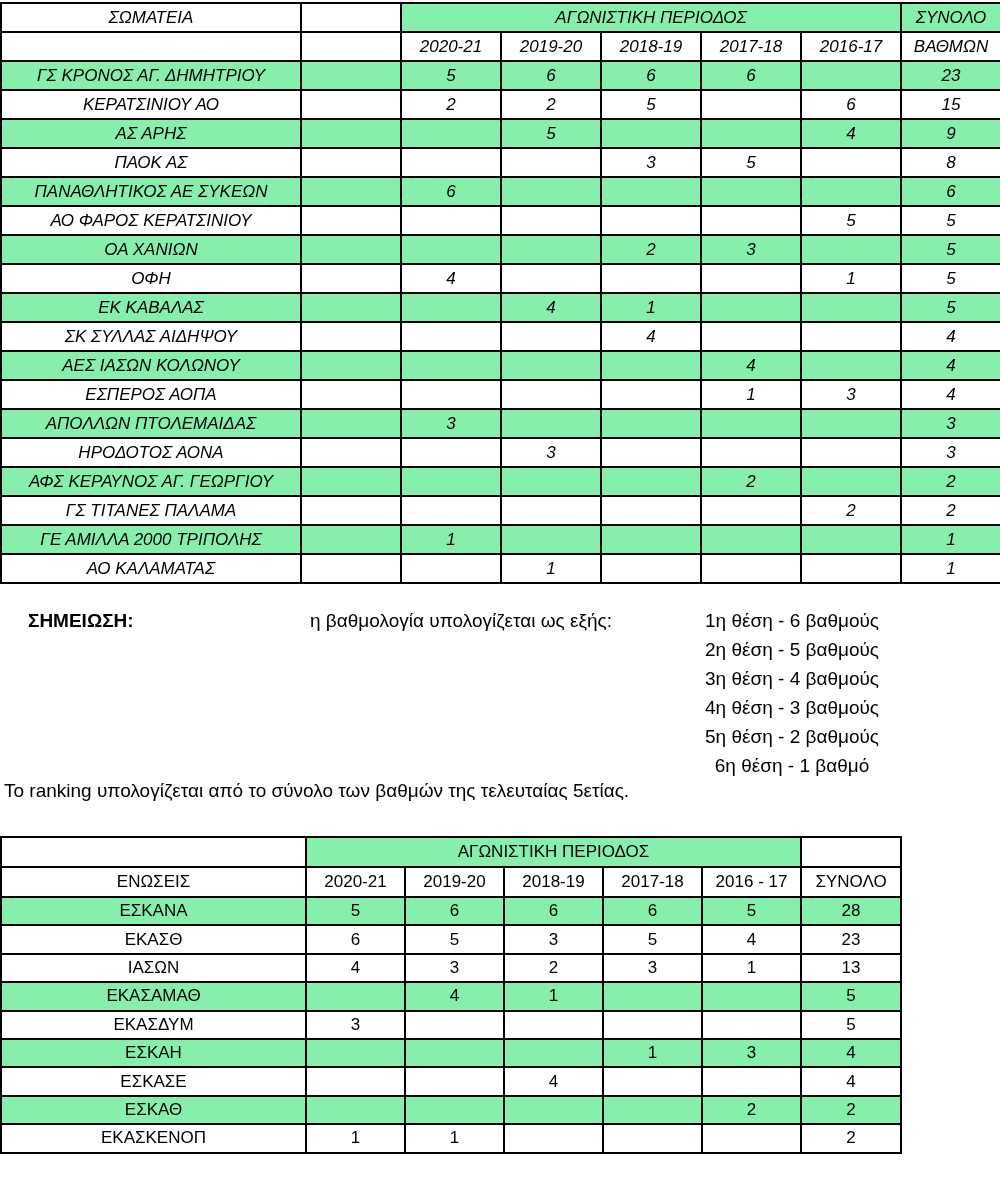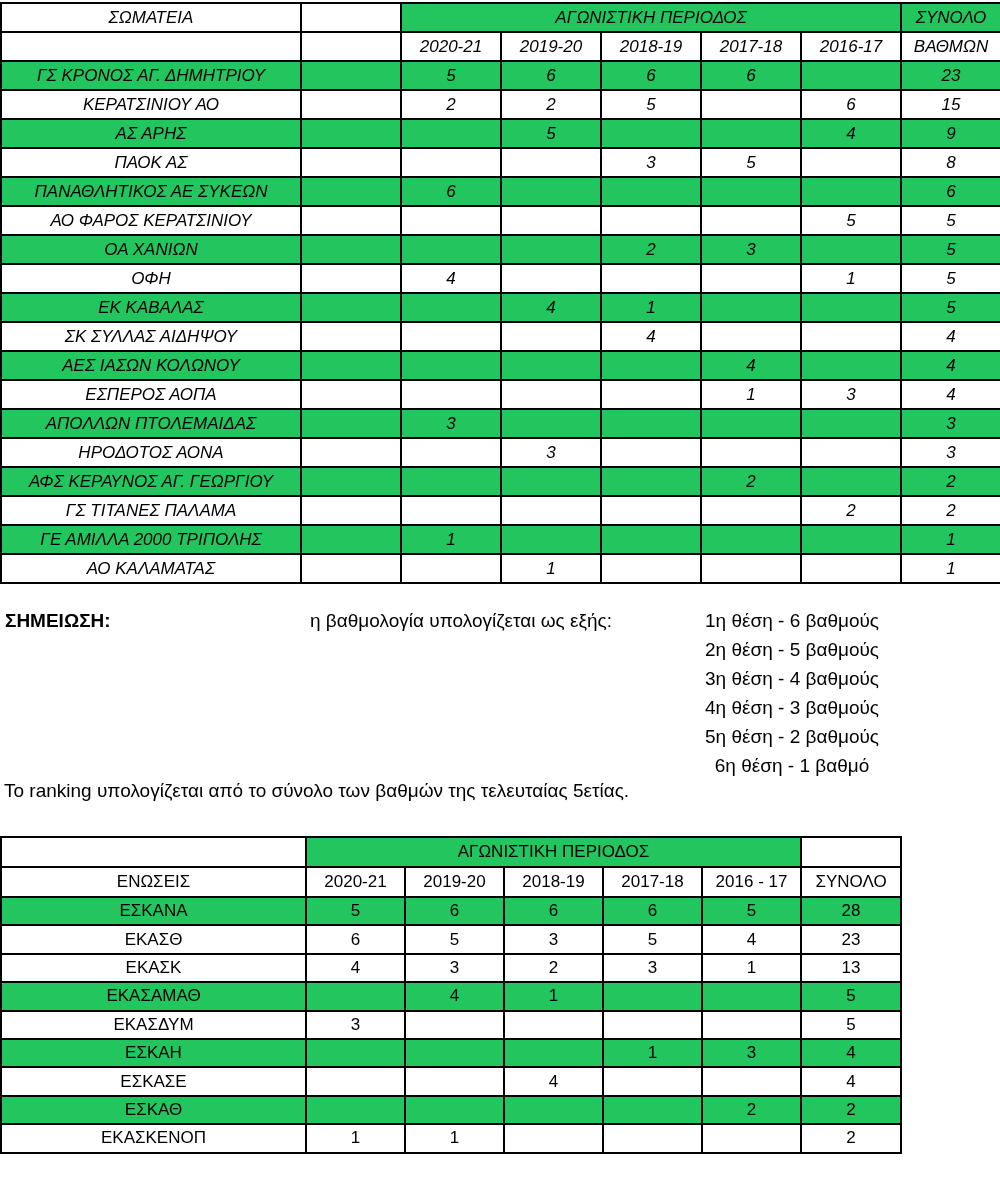--- a/index.html
+++ b/index.html
@@ -21,39 +21,39 @@
   table.grid th, table.grid td {
     border: 2px solid #000000;
     padding: 0;
     margin: 0;
     overflow: hidden;
     white-space: nowrap;
     font-weight: normal;
     vertical-align: middle;
     text-align: center;
   }
-  .shade { background: #22c55e; }
+  .shade { background: #86efac; }
   .hdr { font-weight: bold; }
   .cell-name { text-align: left; padding-left: 5px; }
   .cell-num { text-align: center; }
 
   #t1 { left: 0; top: 2px; width: 1000px; font-size: 17px; }
   #t1 tr { height: 29px; font-style: italic; }
 
   #t2 { left: 0; top: 836px; width: 900px; font-size: 17px; }
   #t2 thead tr { height: 30px; }
   #t2 tbody tr { height: 28.4px; }
 
   .note-item, .note-abs {
     position: absolute;
     font-size: 19px;
     line-height: 29px;
     white-space: nowrap;
   }
-  .b { font-weight: bold; }
+  .b { font-weight: bold; margin-left: 23px; }
   .note-label  { left: 5px;   top: 606px; }
   .note-intro  { left: 310px; top: 606px; }
   .note-points { position: absolute; left: 705px; top: 606px; }
   .note-points div { font-size: 19px; line-height: 29px; white-space: nowrap; text-align: center; }
   .note-ranking { left: 4px; top: 776px; }
 </style>
 </head>
 <body>
 
 <div class="page">
@@ -322,21 +322,21 @@
         <tr>
           <td class="cell-name">ΕΚΑΣΘ</td>
           <td class="cell-num">6</td>
           <td class="cell-num">5</td>
           <td class="cell-num">3</td>
           <td class="cell-num">5</td>
           <td class="cell-num">4</td>
           <td class="cell-num">23</td>
         </tr>
         <tr>
-          <td class="cell-name">ΕΚΑΣΚ</td>
+          <td class="cell-name">ΙΑΣΩΝ</td>
           <td class="cell-num">4</td>
           <td class="cell-num">3</td>
           <td class="cell-num">2</td>
           <td class="cell-num">3</td>
           <td class="cell-num">1</td>
           <td class="cell-num">13</td>
         </tr>
         <tr class="shade">
           <td class="cell-name">ΕΚΑΣΑΜΑΘ</td>
           <td class="cell-num"></td>

